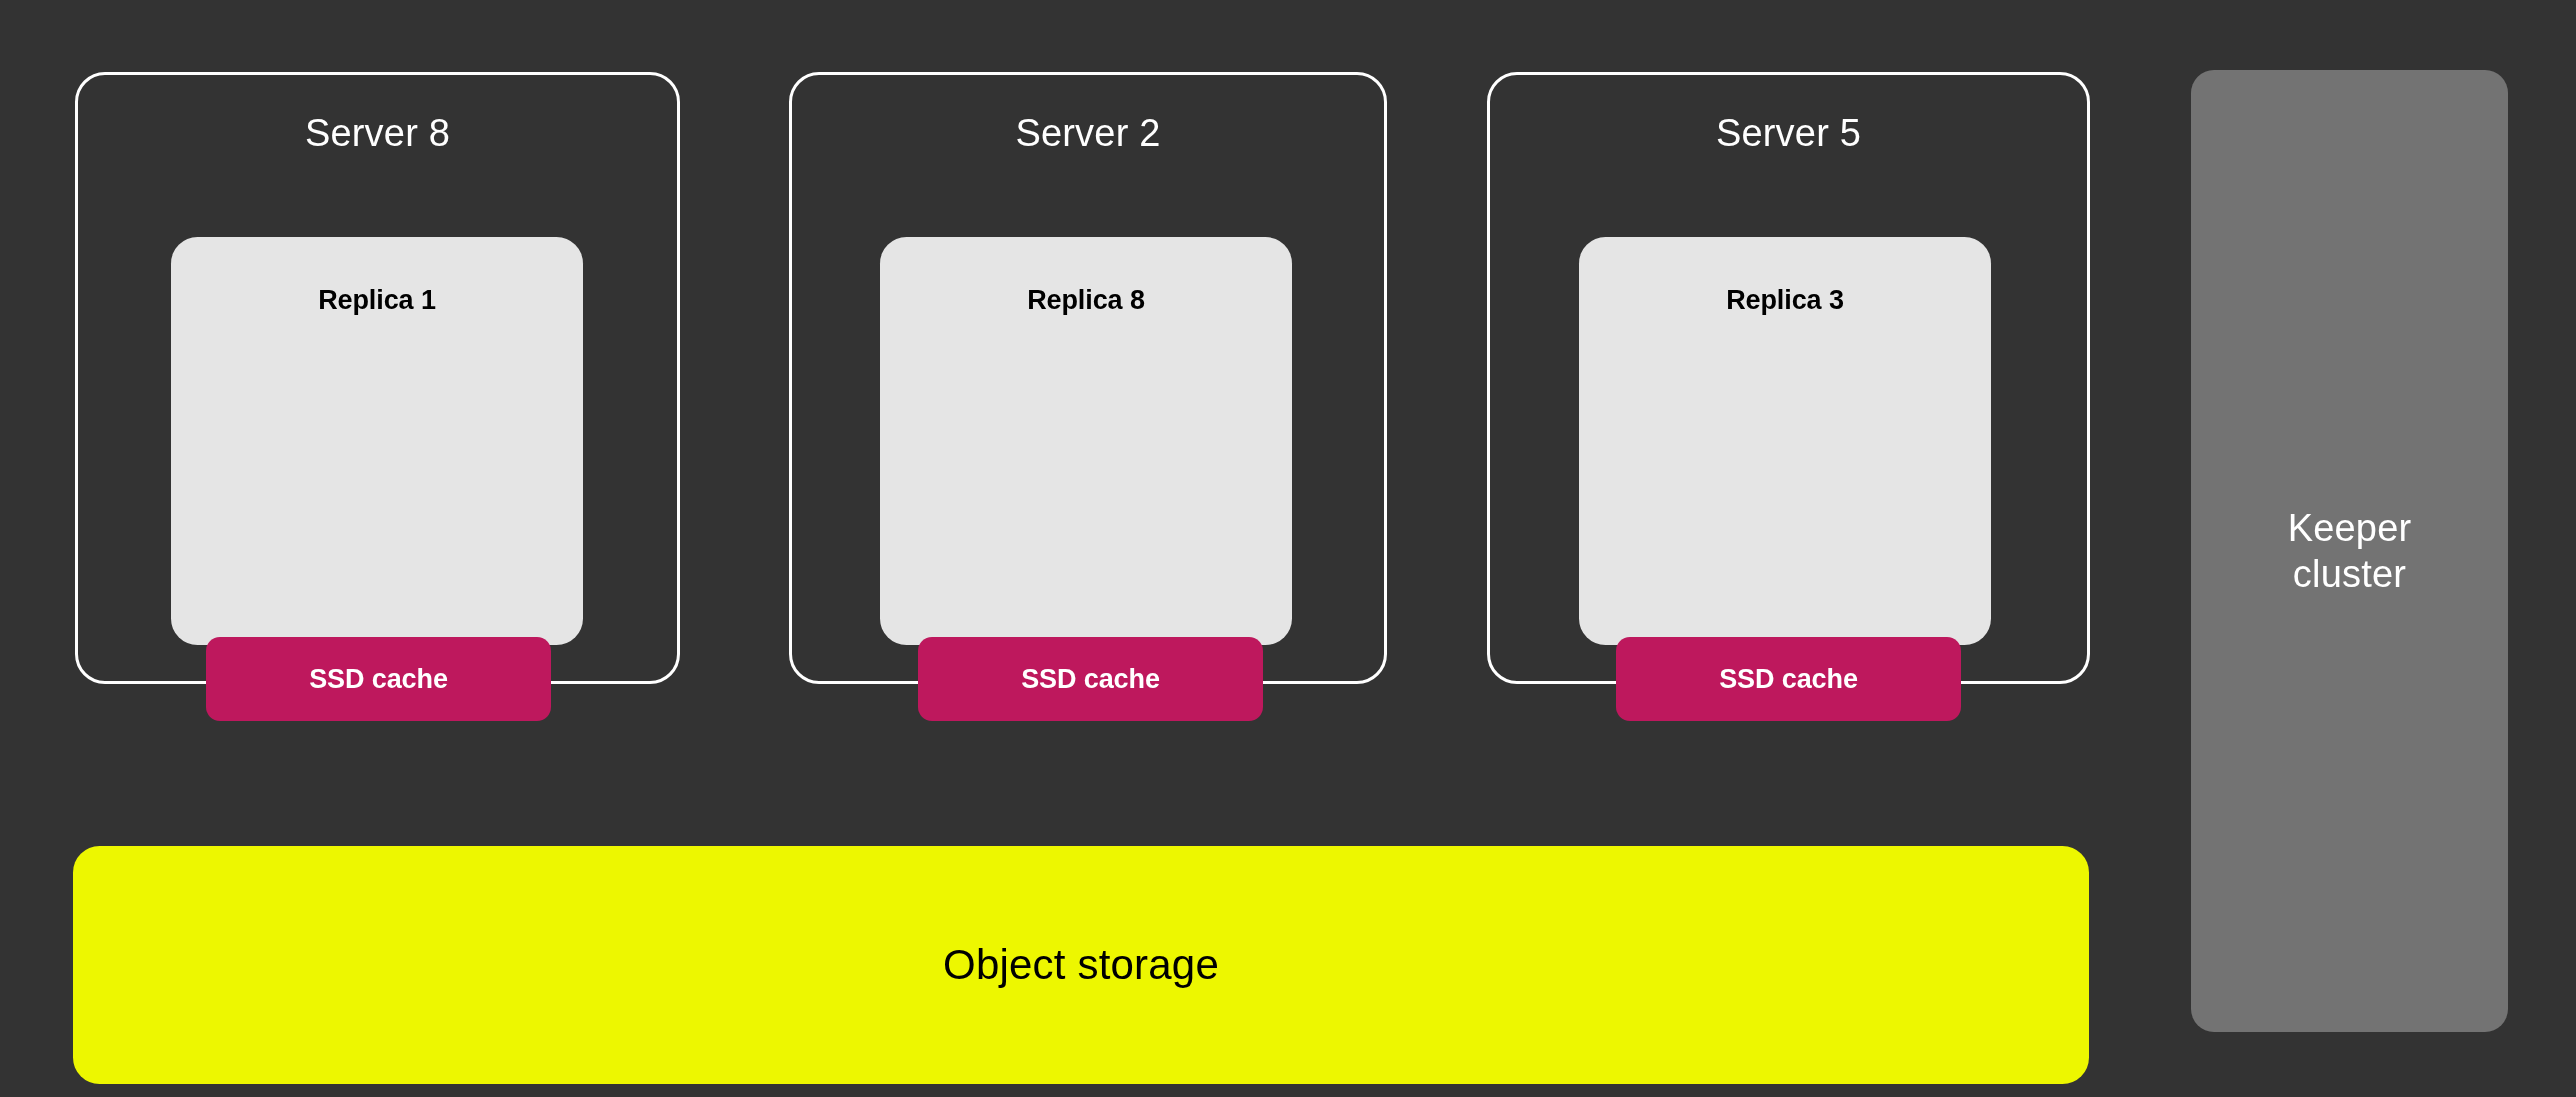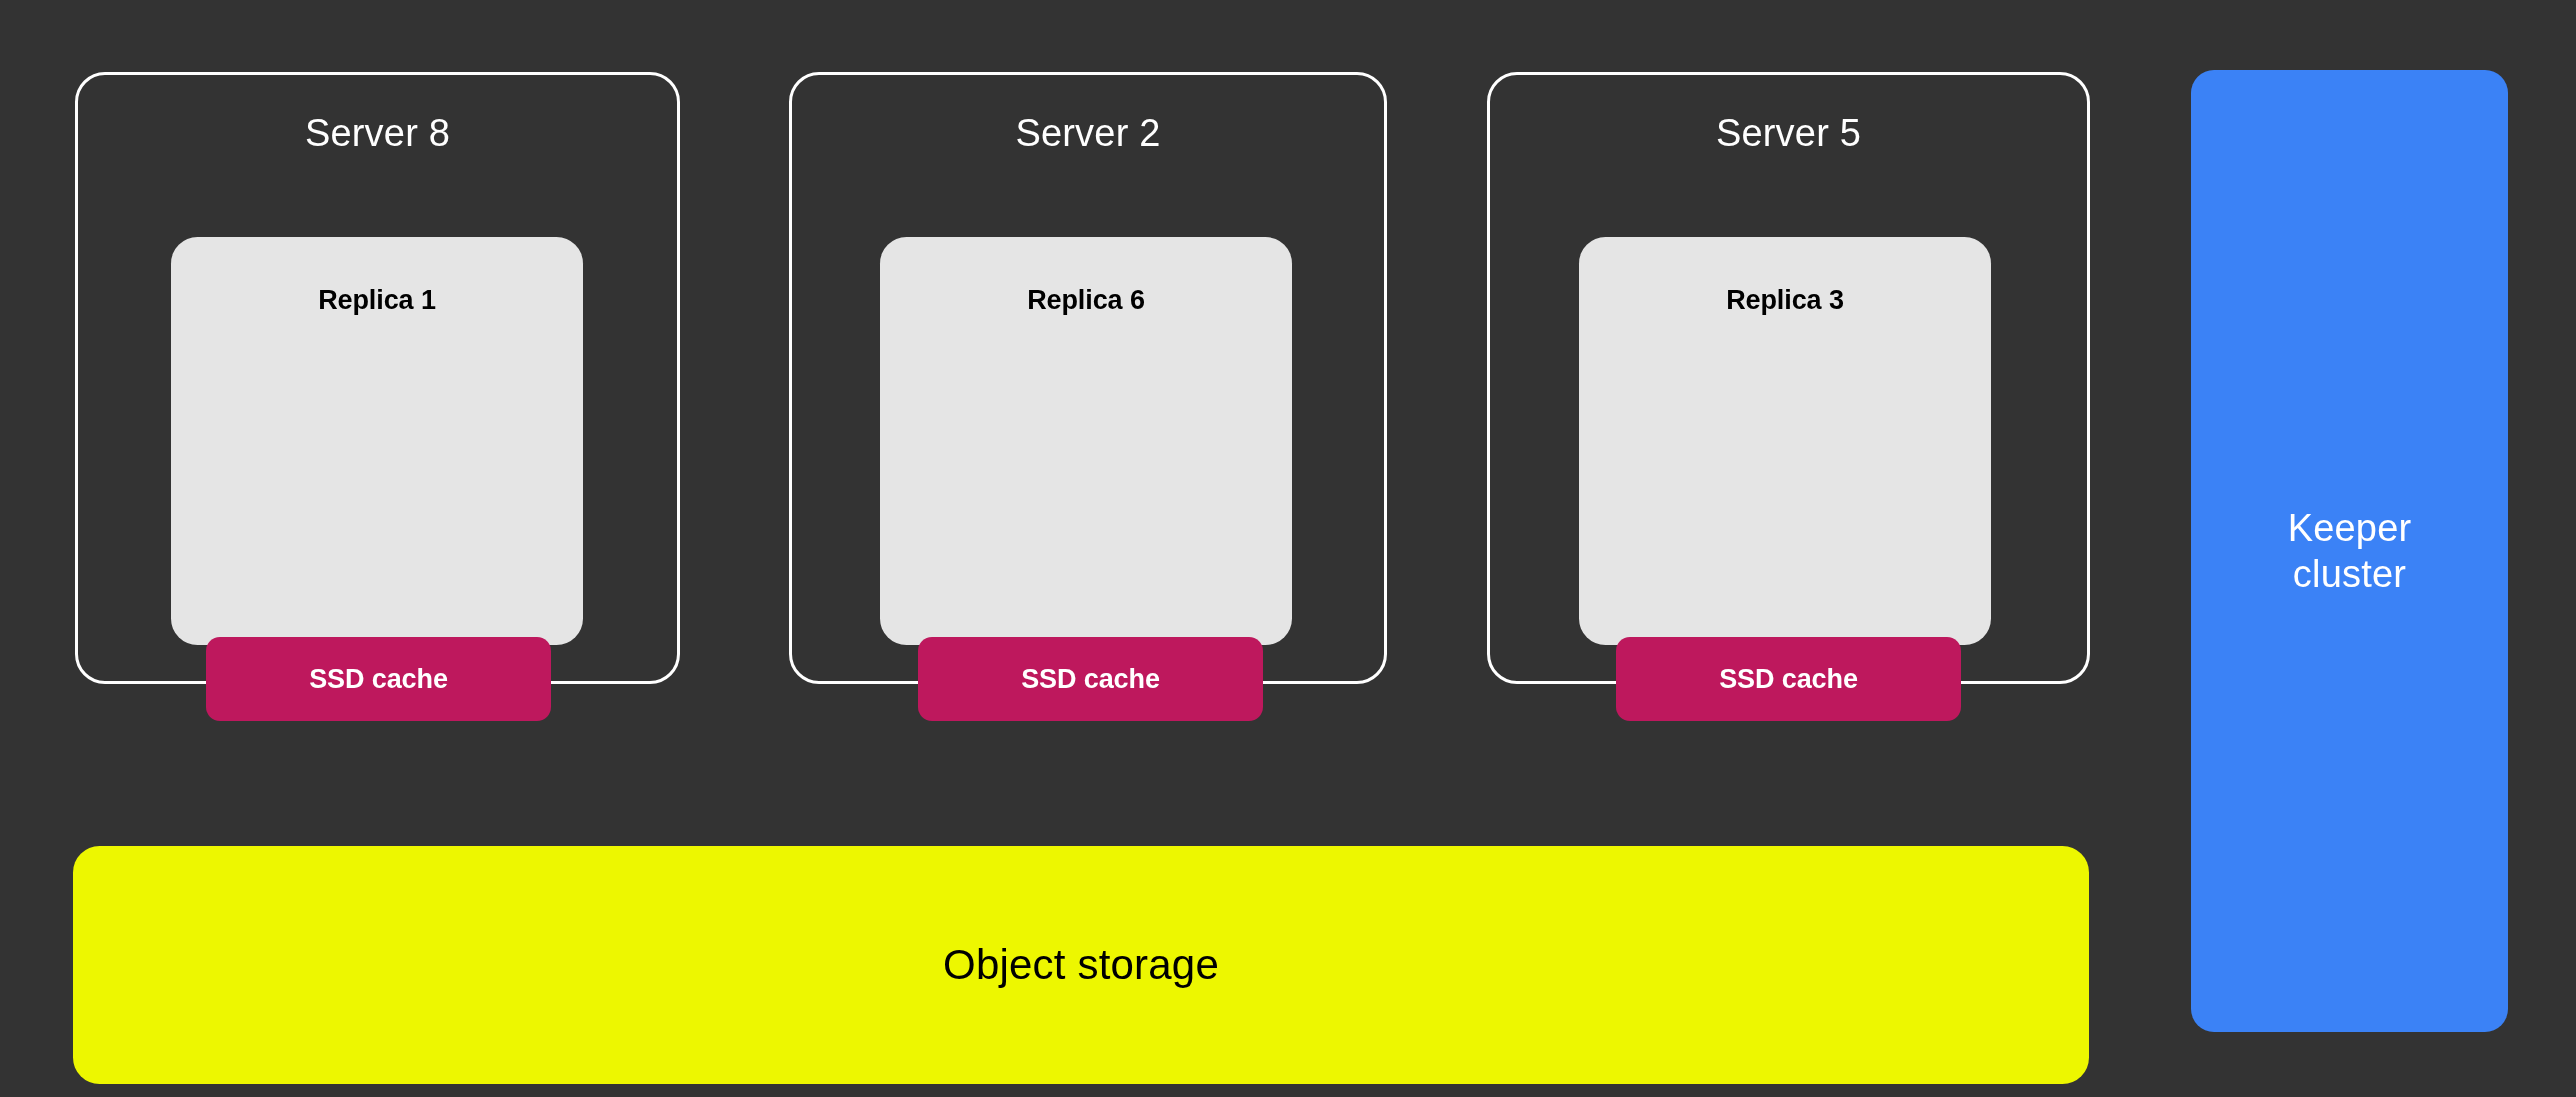--- a/index.html
+++ b/index.html
@@ -105,21 +105,21 @@
     font-weight: 400;
     letter-spacing: 0.2px;
     line-height: 1;
     white-space: nowrap;
   }
 
   
   .keeper-box {
     position: absolute;
     box-sizing: border-box;
-    background: #3b82f6;
+    background: #737373;
     border-radius: 23px;
     z-index: 2;
     display: flex;
     align-items: center;
     justify-content: center;
   }
 
   .keeper-label {
     color: #ffffff;
     font-size: 38px;
@@ -145,21 +145,21 @@
 
   <div class="ssd-box" style="left:206px; top:637px; width:345px; height:84px;">
     <span class="ssd-label">SSD cache</span>
   </div>
 
   <div class="server-box" style="left:789px; top:72px; width:598px; height:612px;">
     <div class="server-title">Server 2</div>
   </div>
 
   <div class="replica-box" style="left:880px; top:237px; width:412px; height:408px;">
-    <div class="replica-label">Replica 6</div>
+    <div class="replica-label">Replica 8</div>
   </div>
 
   <div class="ssd-box" style="left:918px; top:637px; width:345px; height:84px;">
     <span class="ssd-label">SSD cache</span>
   </div>
 
   <div class="server-box" style="left:1487px; top:72px; width:603px; height:612px;">
     <div class="server-title">Server 5</div>
   </div>
 

